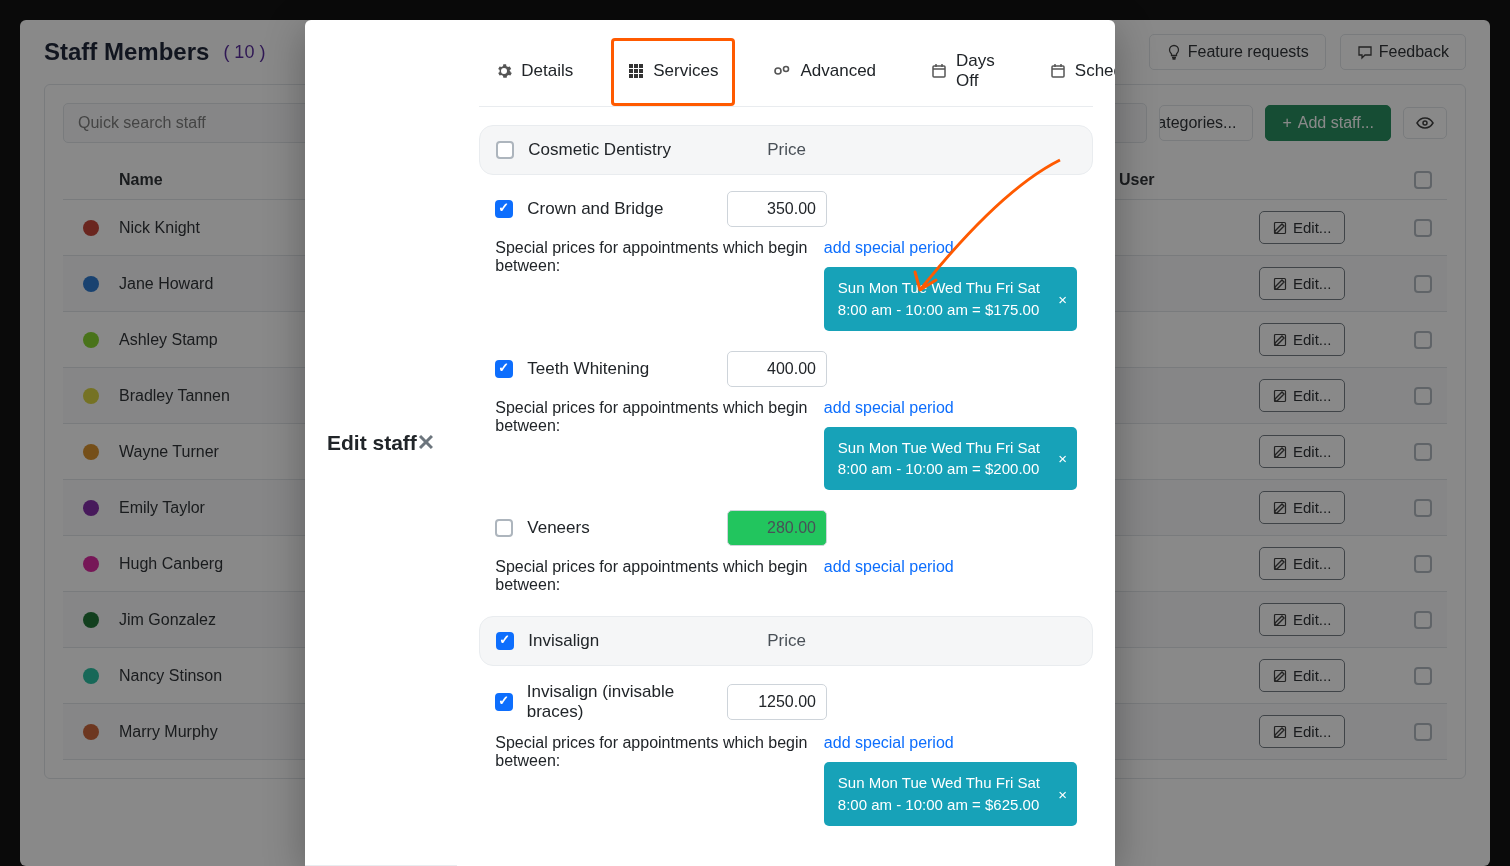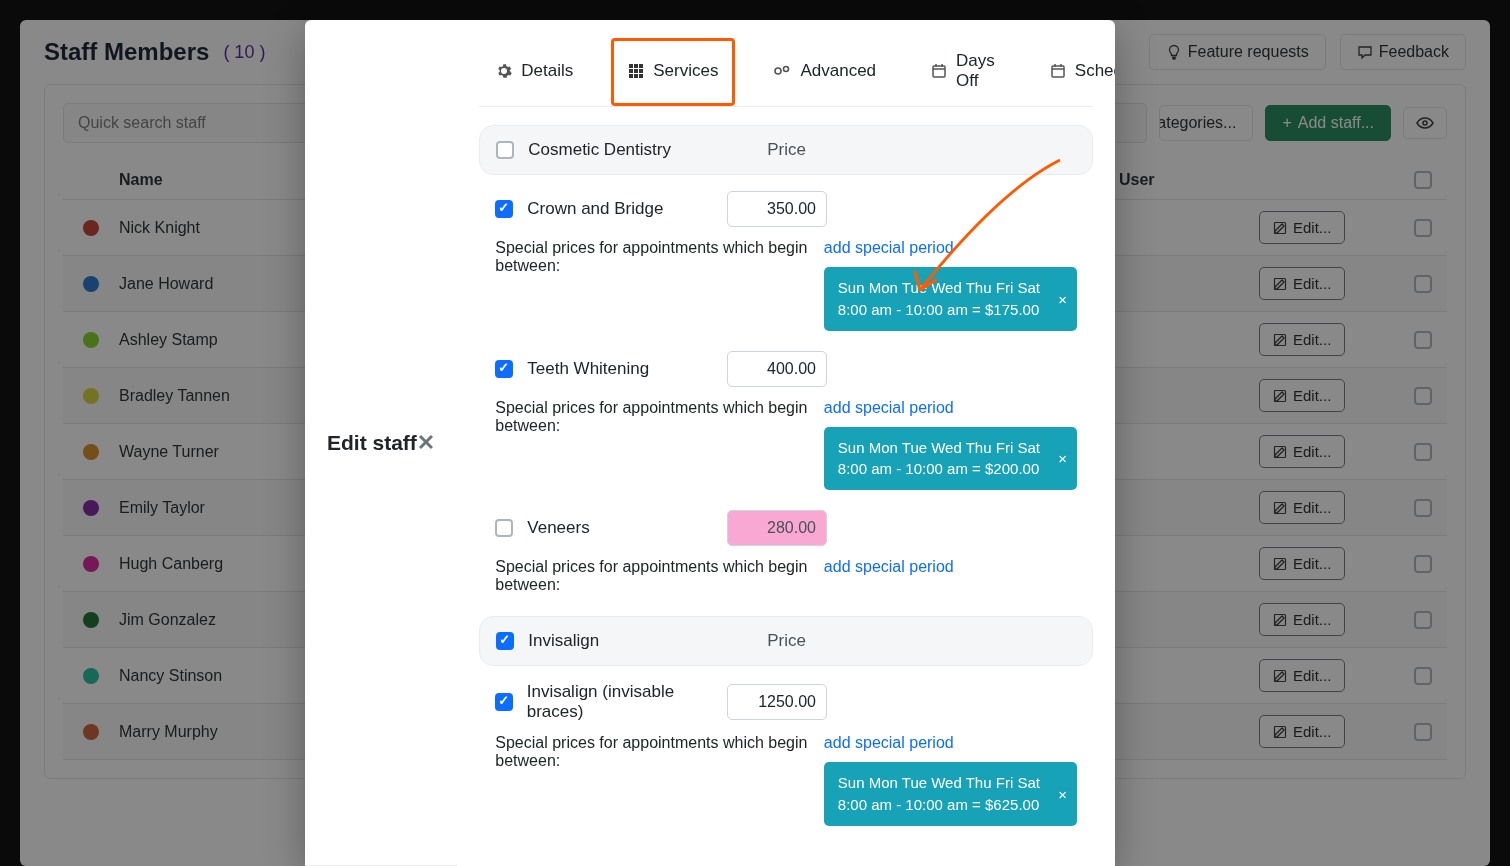--- a/index.html
+++ b/index.html
@@ -49,21 +49,21 @@
 .cat-header { display: flex; align-items: center; padding: 14px 16px; background: #f5f6f7; border: 1px solid #e9ecef; border-radius: 14px; margin-top: 18px; }
 .cat-header .checkbox { margin-right: 14px; }
 .cat-name { font-size: 17px; color: #212529; }
 .cat-price-label { margin-left: auto; margin-right: 270px; font-size: 17px; color: #495057; }
 
 .svc-row { padding: 16px 16px 4px; }
 .svc-top { display: flex; align-items: center; }
 .svc-top .checkbox { margin-right: 14px; }
 .svc-name { font-size: 17px; color: #212529; }
 .svc-price-input { margin-left: auto; margin-right: 250px; width: 100px; padding: 8px 10px; border: 1px solid #ced4da; border-radius: 5px; font-size: 16px; text-align: right; color: #212529; }
-.svc-price-input:disabled { background: #f9a8d4; color: #495057; }
+.svc-price-input:disabled { background: #22c55e; color: #495057; }
 .svc-sub { display: flex; align-items: flex-start; margin-top: 12px; }
 .svc-sub-label { font-size: 16px; color: #212529; }
 .svc-sub-right { margin-left: auto; width: 294px; }
 .add-link { color: #0d6efd; font-size: 16px; cursor: pointer; background: none; border: none; padding: 0; }
 .period-badge { margin-top: 10px; background: #17a2b8; color: #fff; border-radius: 5px; padding: 10px 36px 10px 14px; font-size: 15px; line-height: 1.45; position: relative; }
 .period-close { position: absolute; right: 10px; top: 50%; transform: translateY(-50%); color: #fff; font-size: 15px; cursor: pointer; background: none; border: none; }
 
 .arrow-svg { position: absolute; left: 870px; top: 150px; width: 200px; height: 180px; pointer-events: none; }
 
 svg { display: block; }

